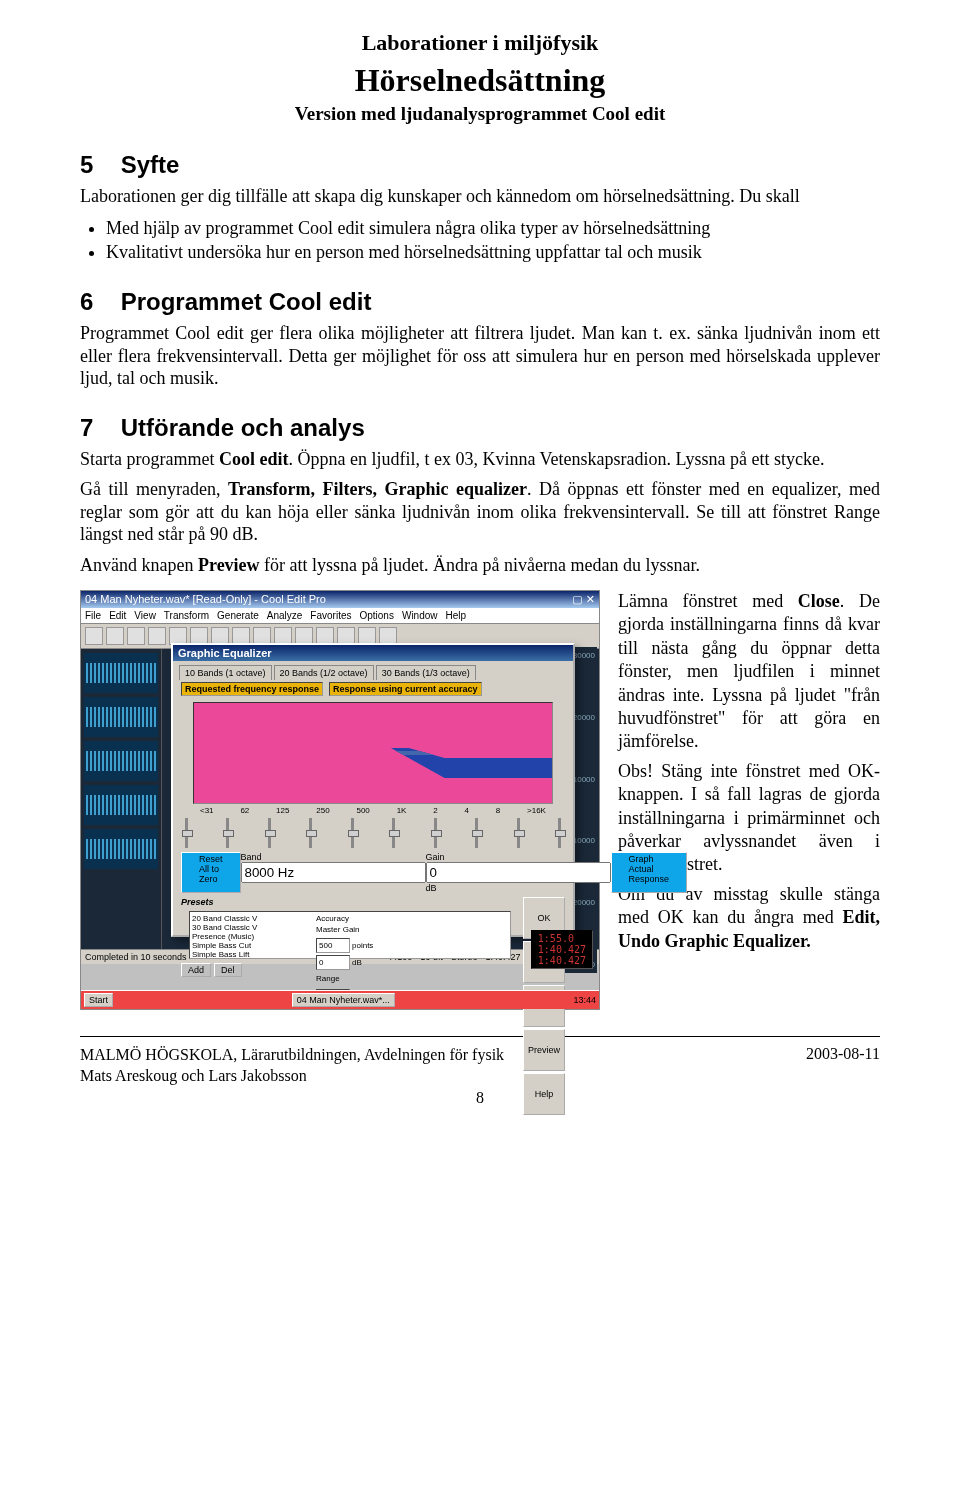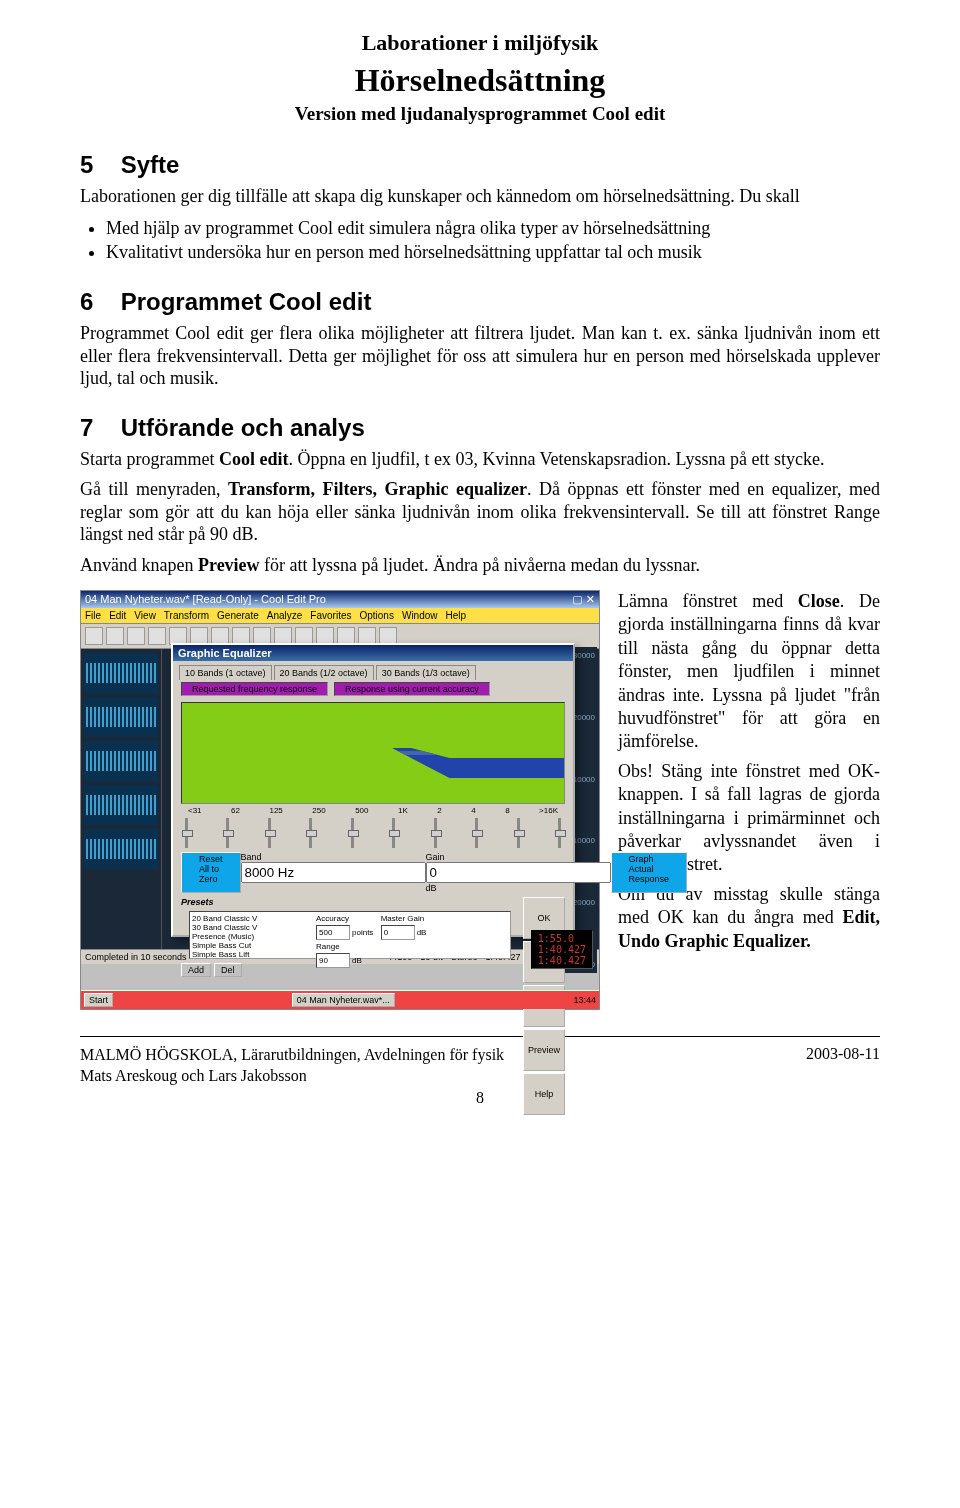--- a/index.html
+++ b/index.html
@@ -78,21 +78,21 @@
 }
 .ss-titlebar {
   background: linear-gradient(#0a246a,#a6caf0);
   color: #fff;
   padding: 2px 4px;
   font-size: 11px;
   display: flex;
   justify-content: space-between;
 }
 .ss-menubar {
-  background: #fde047;
+  background: #ffffff;
   padding: 2px 4px;
   border-bottom: 1px solid #888;
 }
 .ss-menubar span { margin-right: 8px; }
 .ss-toolbar {
   background: #d4d0c8;
   padding: 3px 4px;
   border-bottom: 1px solid #888;
   display:flex;
   gap:3px;
@@ -134,40 +134,40 @@
   background: linear-gradient(#0a246a,#3a6ea5);
   color:#fff;padding:2px 5px;font-size:11px;font-weight:bold;
 }
 .ss-dlg-tabs {
   padding:4px 6px 0 6px;display:flex;gap:2px;
 }
 .ss-dlg-tabs div{
   background:#d4d0c8;border:1px solid #888;border-bottom:none;padding:2px 5px;font-size:9px;
 }
 .ss-dlg-sub {padding:2px 8px;font-size:9px;display:flex;gap:6px;}
-.ss-dlg-sub div{border:1px inset #999;padding:1px 10px;background:#a21caf;}
+.ss-dlg-sub div{border:1px inset #999;padding:1px 3px;background:#eab308;font-weight:bold;}
 .ss-eq {
-  margin:4px 8px;height:100px;background:#84cc16;border:1px inset #888;position:relative;
+  margin:4px 20px;height:100px;background:#ec4899;border:1px inset #888;position:relative;
 }
 .ss-eq-curve{
   position:absolute;inset:0;
   background:
     linear-gradient(transparent 48%,#4466aa 48% 52%,transparent 52%),
     linear-gradient(90deg,transparent 55%,#2244aa 55% 100%);
   clip-path: polygon(0 45%,55% 45%,70% 75%,100% 75%,100% 55%,70% 55%,60% 45%,0 45%);
 }
 .ss-eq-labels{position:absolute;bottom:-12px;left:0;right:0;display:flex;justify-content:space-between;padding:0 6px;font-size:8px;color:#000;}
 .ss-sliders{margin:14px 8px 4px 8px;display:flex;justify-content:space-between;padding:0 4px;}
 .ss-sliders div{width:3px;height:30px;background:#888;position:relative;}
 .ss-sliders div::after{content:"";position:absolute;left:-3px;top:12px;width:9px;height:5px;background:#d0d0d0;border:1px solid #666;}
 .ss-controls{margin:4px 8px;display:flex;justify-content:space-between;font-size:9px;}
 .ss-controls .btn{border:1px outset #fff;background:#0ea5e9;padding:1px 17px;}
 .ss-presets{margin:4px 8px;border:1px inset #999;background:#fff;height:46px;display:flex;}
 .ss-presets-list{width:120px;font-size:8px;padding:2px;overflow:hidden;}
-.ss-presets-right{flex:1;display:grid;grid-template-columns:repeat(3,1fr);gap:2px;padding:2px;align-content:start;}
+.ss-presets-right{flex:1;display:grid;grid-template-columns:repeat(1,1fr);gap:2px;padding:2px;align-content:start;}
 .ss-field{display:flex;align-items:center;gap:2px;font-size:8px;}
 .ss-field input{width:28px;height:11px;font-size:8px;border:1px inset #999;}
 .ss-btns-col{display:flex;flex-direction:column;gap:2px;}
 .ss-btns-col .btn{border:1px outset #fff;background:#d4d0c8;padding:15px 4px;font-size:9px;text-align:center;}
 .ss-status{
   background:#d4d0c8;border-top:1px solid #888;font-size:9px;padding:2px 4px;display:flex;justify-content:space-between;
 }
 .ss-scale{
   position:absolute;right:2px;top:56px;bottom:36px;width:34px;background:#1a2838;color:#8ab;font-size:8px;display:flex;flex-direction:column;justify-content:space-between;align-items:flex-end;padding:4px 2px;
 }

